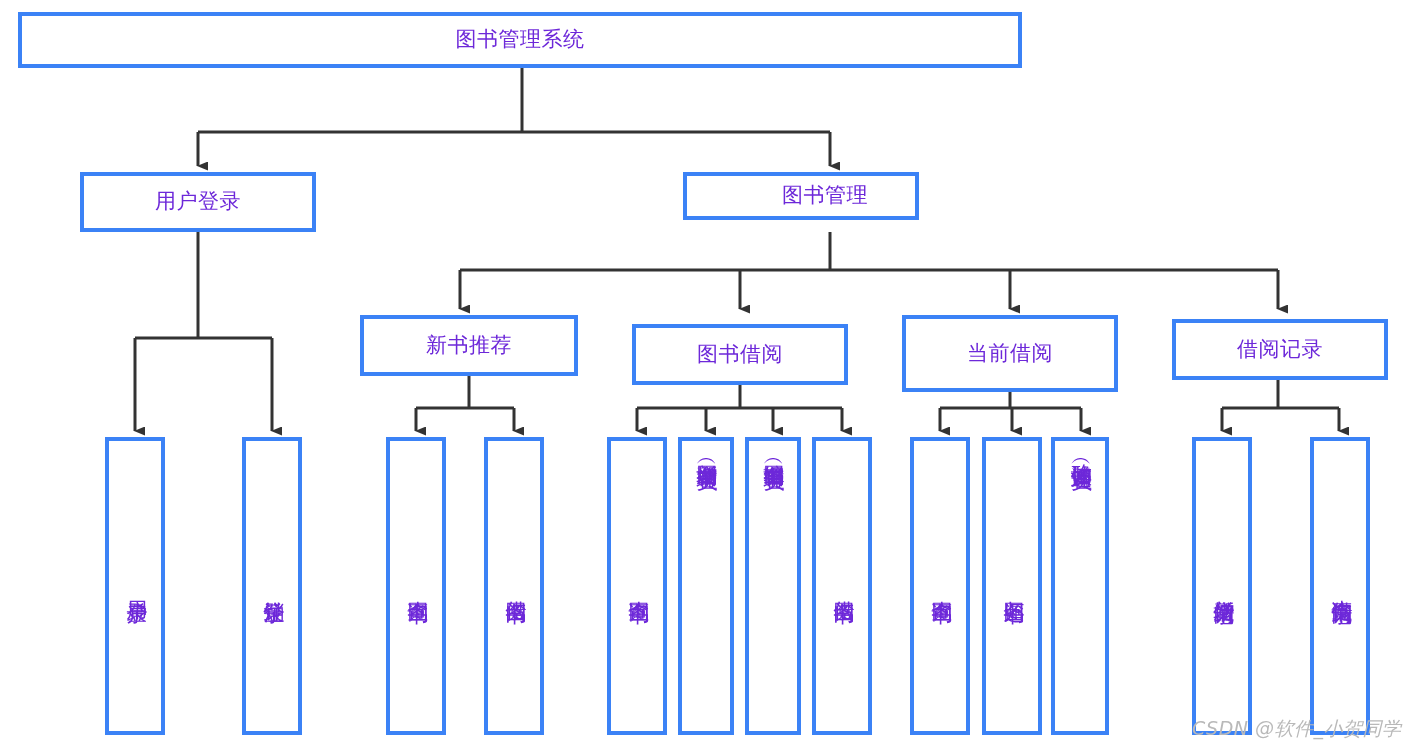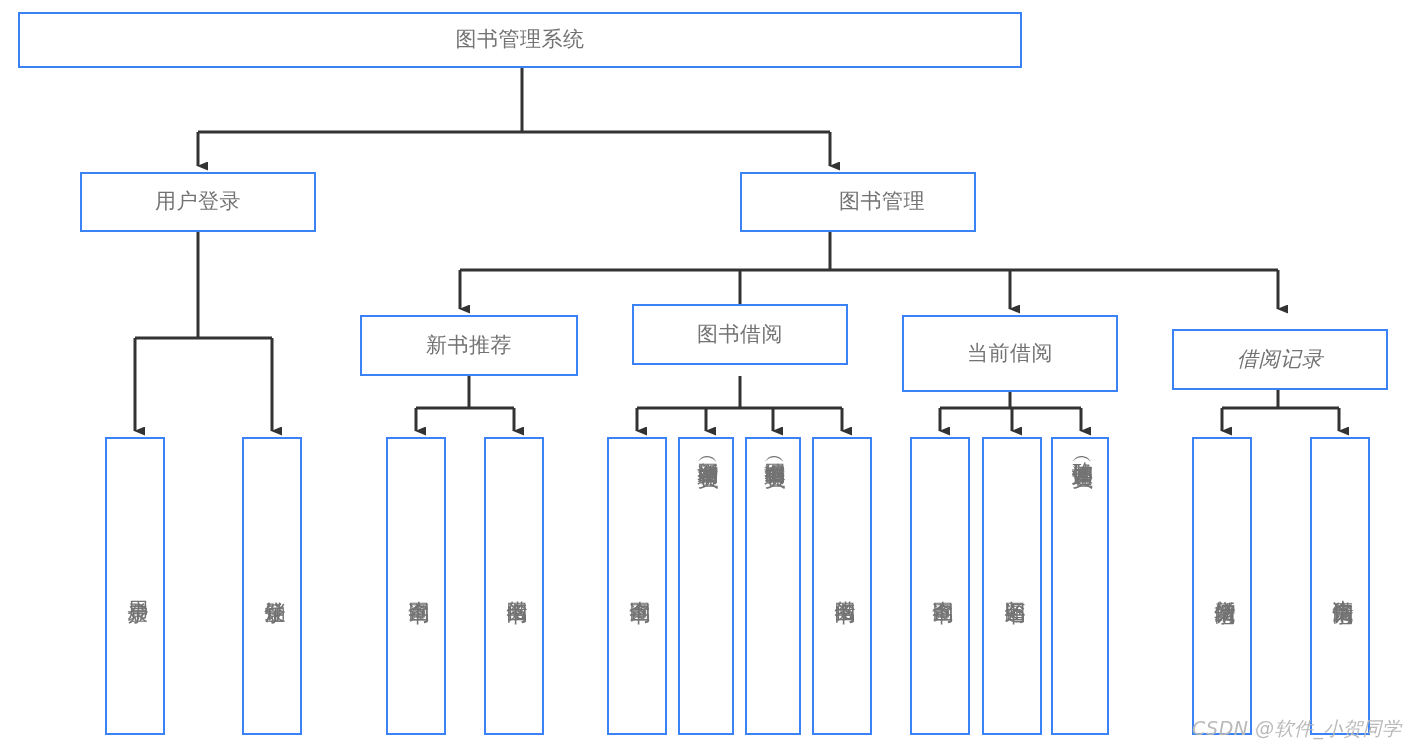--- a/index.html
+++ b/index.html
@@ -20,23 +20,23 @@
   #edge-layer {
     position: absolute;
     left: 0;
     top: 0;
     width: 1405px;
     height: 747px;
   }
   .node {
     position: absolute;
     box-sizing: border-box;
-    border: 2px solid #3b82f6;
+    border: 4px solid #3b82f6;
     background: #ffffff;
-    color: #737373;
+    color: #6d28d9;
   }
   .node .label {
     position: absolute;
     left: 0;
     right: 0;
   }
   
   .node.horiz {
     display: flex;
     align-items: center;
@@ -136,37 +136,37 @@
   </svg>
 
   <div class="node horiz" style="left:18px; top:12px; width:1004px; height:56px;">
     <span class="label">图书管理系统</span>
   </div>
 
   <div class="node horiz" style="left:80px; top:172px; width:236px; height:60px;">
     <span class="label">用户登录</span>
   </div>
 
-  <div class="node horiz" style="left:740px; top:172px; width:236px; height:60px;padding-left:48px;">
+  <div class="node horiz" style="left:683px; top:172px; width:236px; height:48px;padding-left:48px;">
     <span class="label">图书管理</span>
   </div>
 
   <div class="node horiz" style="left:360px; top:315px; width:218px; height:61px;">
     <span class="label">新书推荐</span>
   </div>
 
-  <div class="node horiz" style="left:632px; top:304px; width:216px; height:61px;">
+  <div class="node horiz" style="left:632px; top:324px; width:216px; height:61px;">
     <span class="label">图书借阅</span>
   </div>
 
   <div class="node horiz" style="left:902px; top:315px; width:216px; height:77px;">
     <span class="label">当前借阅</span>
   </div>
 
-  <div class="node horiz" style="left:1172px; top:329px; width:216px; height:61px;font-style:italic;">
+  <div class="node horiz" style="left:1172px; top:319px; width:216px; height:61px;">
     <span class="label">借阅记录</span>
   </div>
 
   <div class="node vert mid" style="left:105px; top:437px; width:60px; height:298px;">
     <span class="label">用户登录</span>
   </div>
 
   <div class="node vert mid" style="left:242px; top:437px; width:60px; height:298px;">
     <span class="label">注销登录</span>
   </div>

